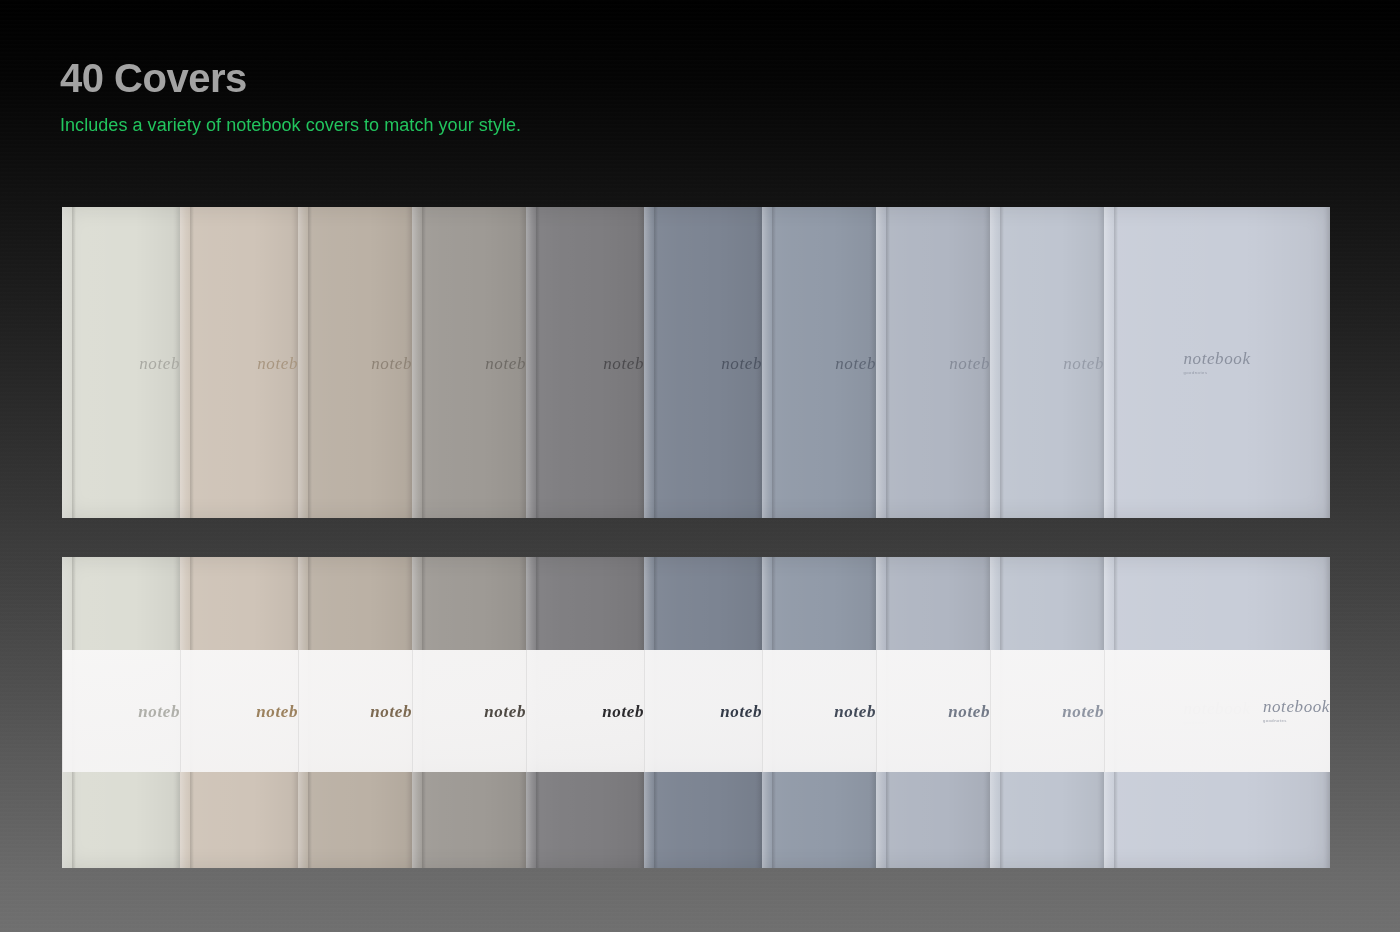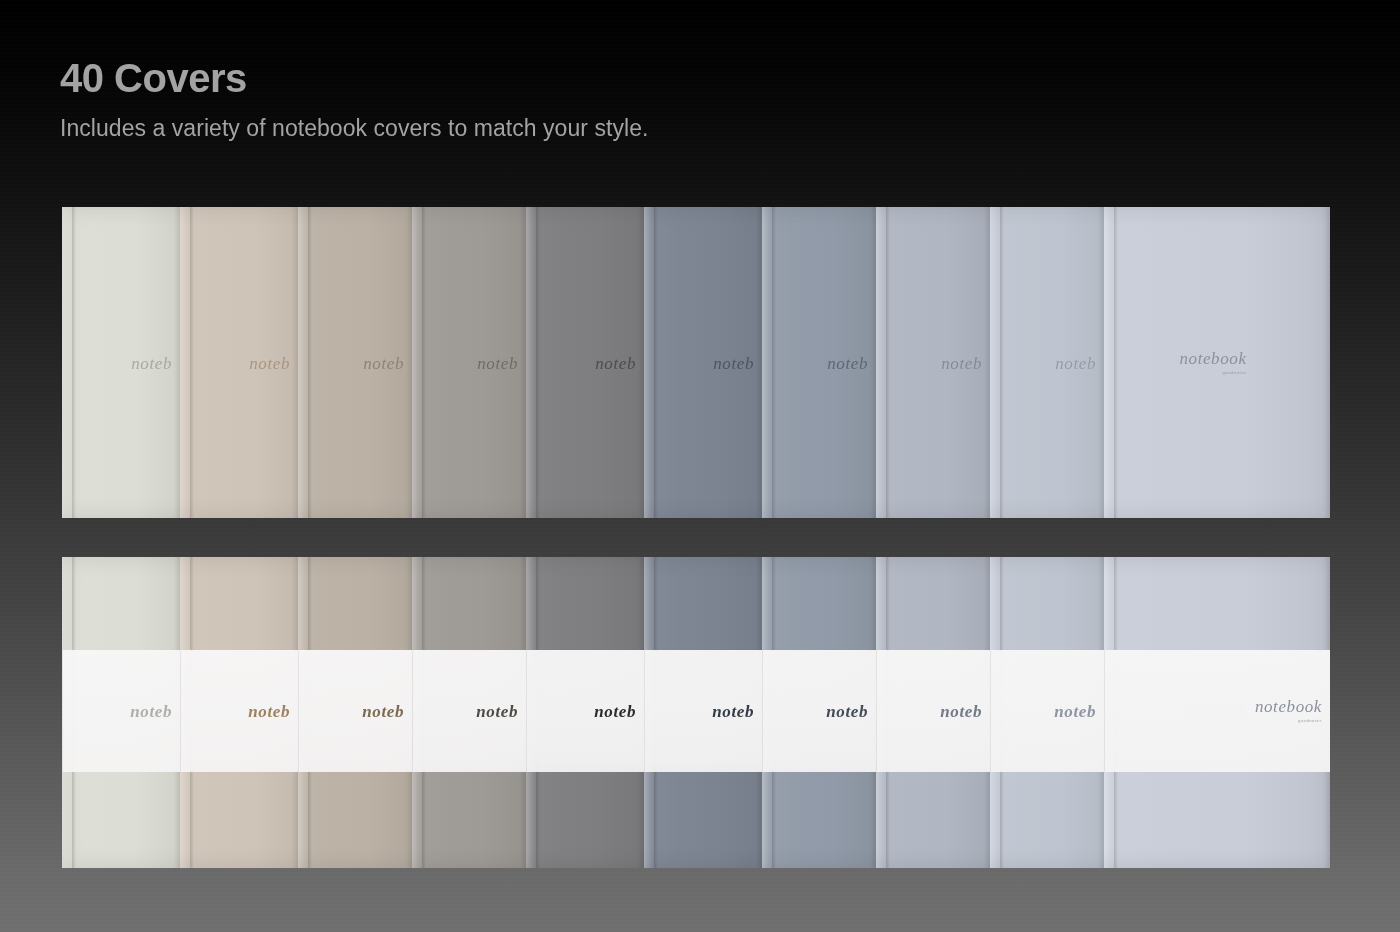--- a/index.html
+++ b/index.html
@@ -53,23 +53,23 @@
   }
   #title {
     font-size:40px;
     font-weight:bold;
     color:#a3a3a3;
     letter-spacing:-0.5px;
     line-height:1.12;
   }
   #subtitle {
     margin-top:14px;
-    font-size:23px;
+    font-size:18px;
     font-weight:400;
-    color:#a3a3a3;
+    color:#22c55e;
     letter-spacing:0.05px;
   }
 
   
   .strip {
     position:absolute;
     display:flex;
     overflow:hidden;
     z-index:4;
   }
@@ -113,28 +113,28 @@
       rgba(0,0,0,0.05) 100%);
     pointer-events:none;
   }
 
   
   .brand {
     position:absolute;
     right:0;
     top:50%;
     transform:translateY(-50%);
-    text-align:right;
+    text-align:left;
     white-space:nowrap;
     font-family:"Liberation Serif", serif;
     font-style:italic;
     font-size:17px;
     letter-spacing:0.6px;
     line-height:1;
-    padding-right:8px;
+    padding-right:0px;
   }
   .brand .sub{
     display:block;
     font-size:4.2px;
     font-style:normal;
     letter-spacing:.5px;
     margin-top:4px;
     opacity:.85;
     font-family:"Liberation Sans", sans-serif;
   }

